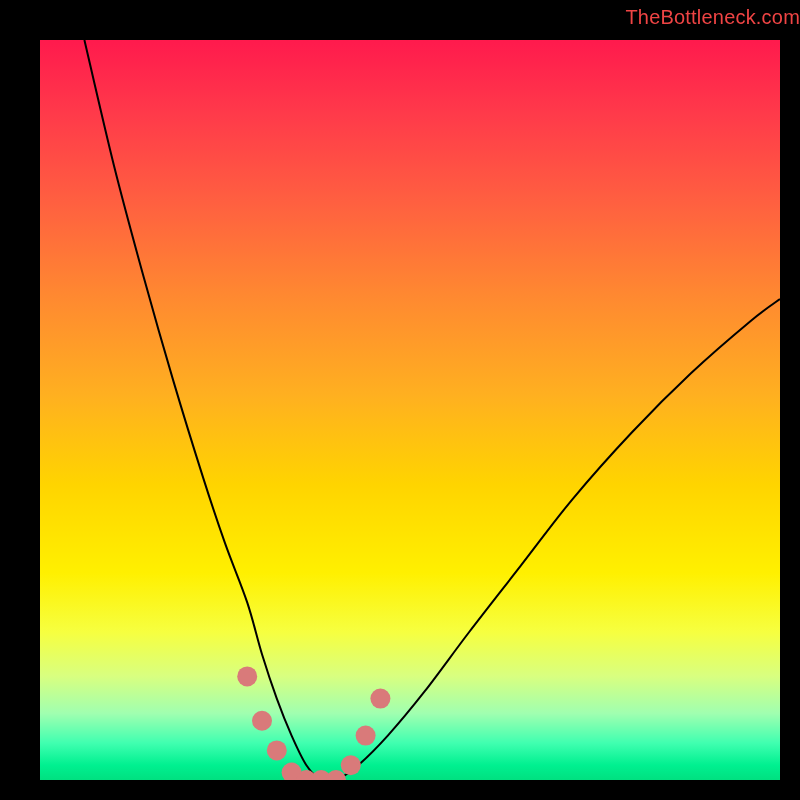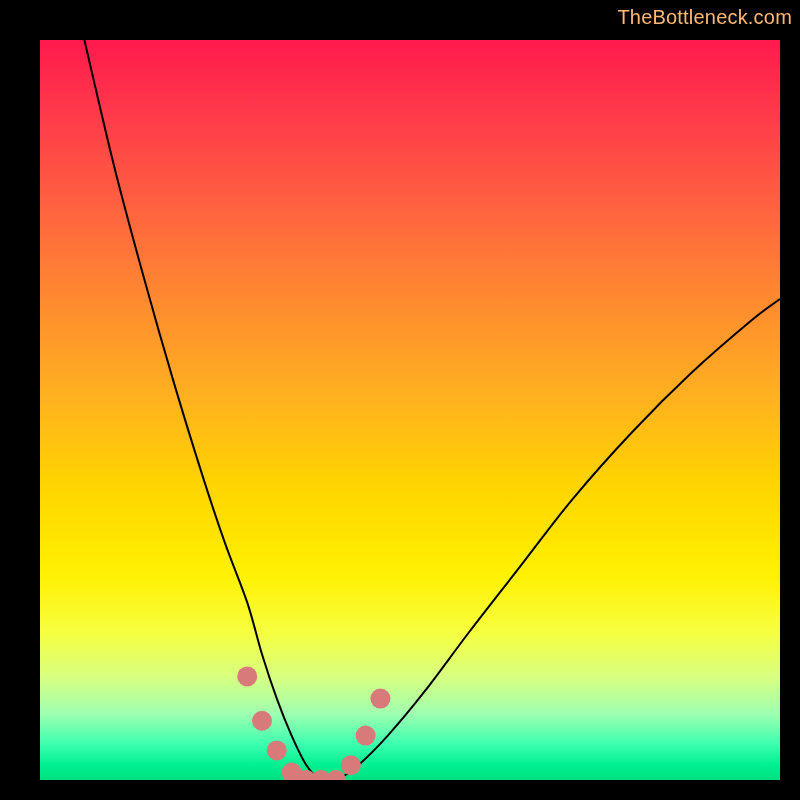--- a/index.html
+++ b/index.html
@@ -38,22 +38,22 @@
       #d8ff80 86%,
       #a0ffb0 91%,
       #40ffb0 95%,
       #00f090 98%,
       #00e080 100%
     );
   }
   .watermark {
     position: absolute;
     top: 6px;
-    right: 8px;
-    color: #fdba74;
+    right: 0;
+    color: #ef4444;
     font-size: 20px;
     font-weight: 500;
     letter-spacing: 0.2px;
     user-select: none;
     text-align: center;
   }
   svg.curve {
     position: absolute;
     left: 0;
     top: 0;

